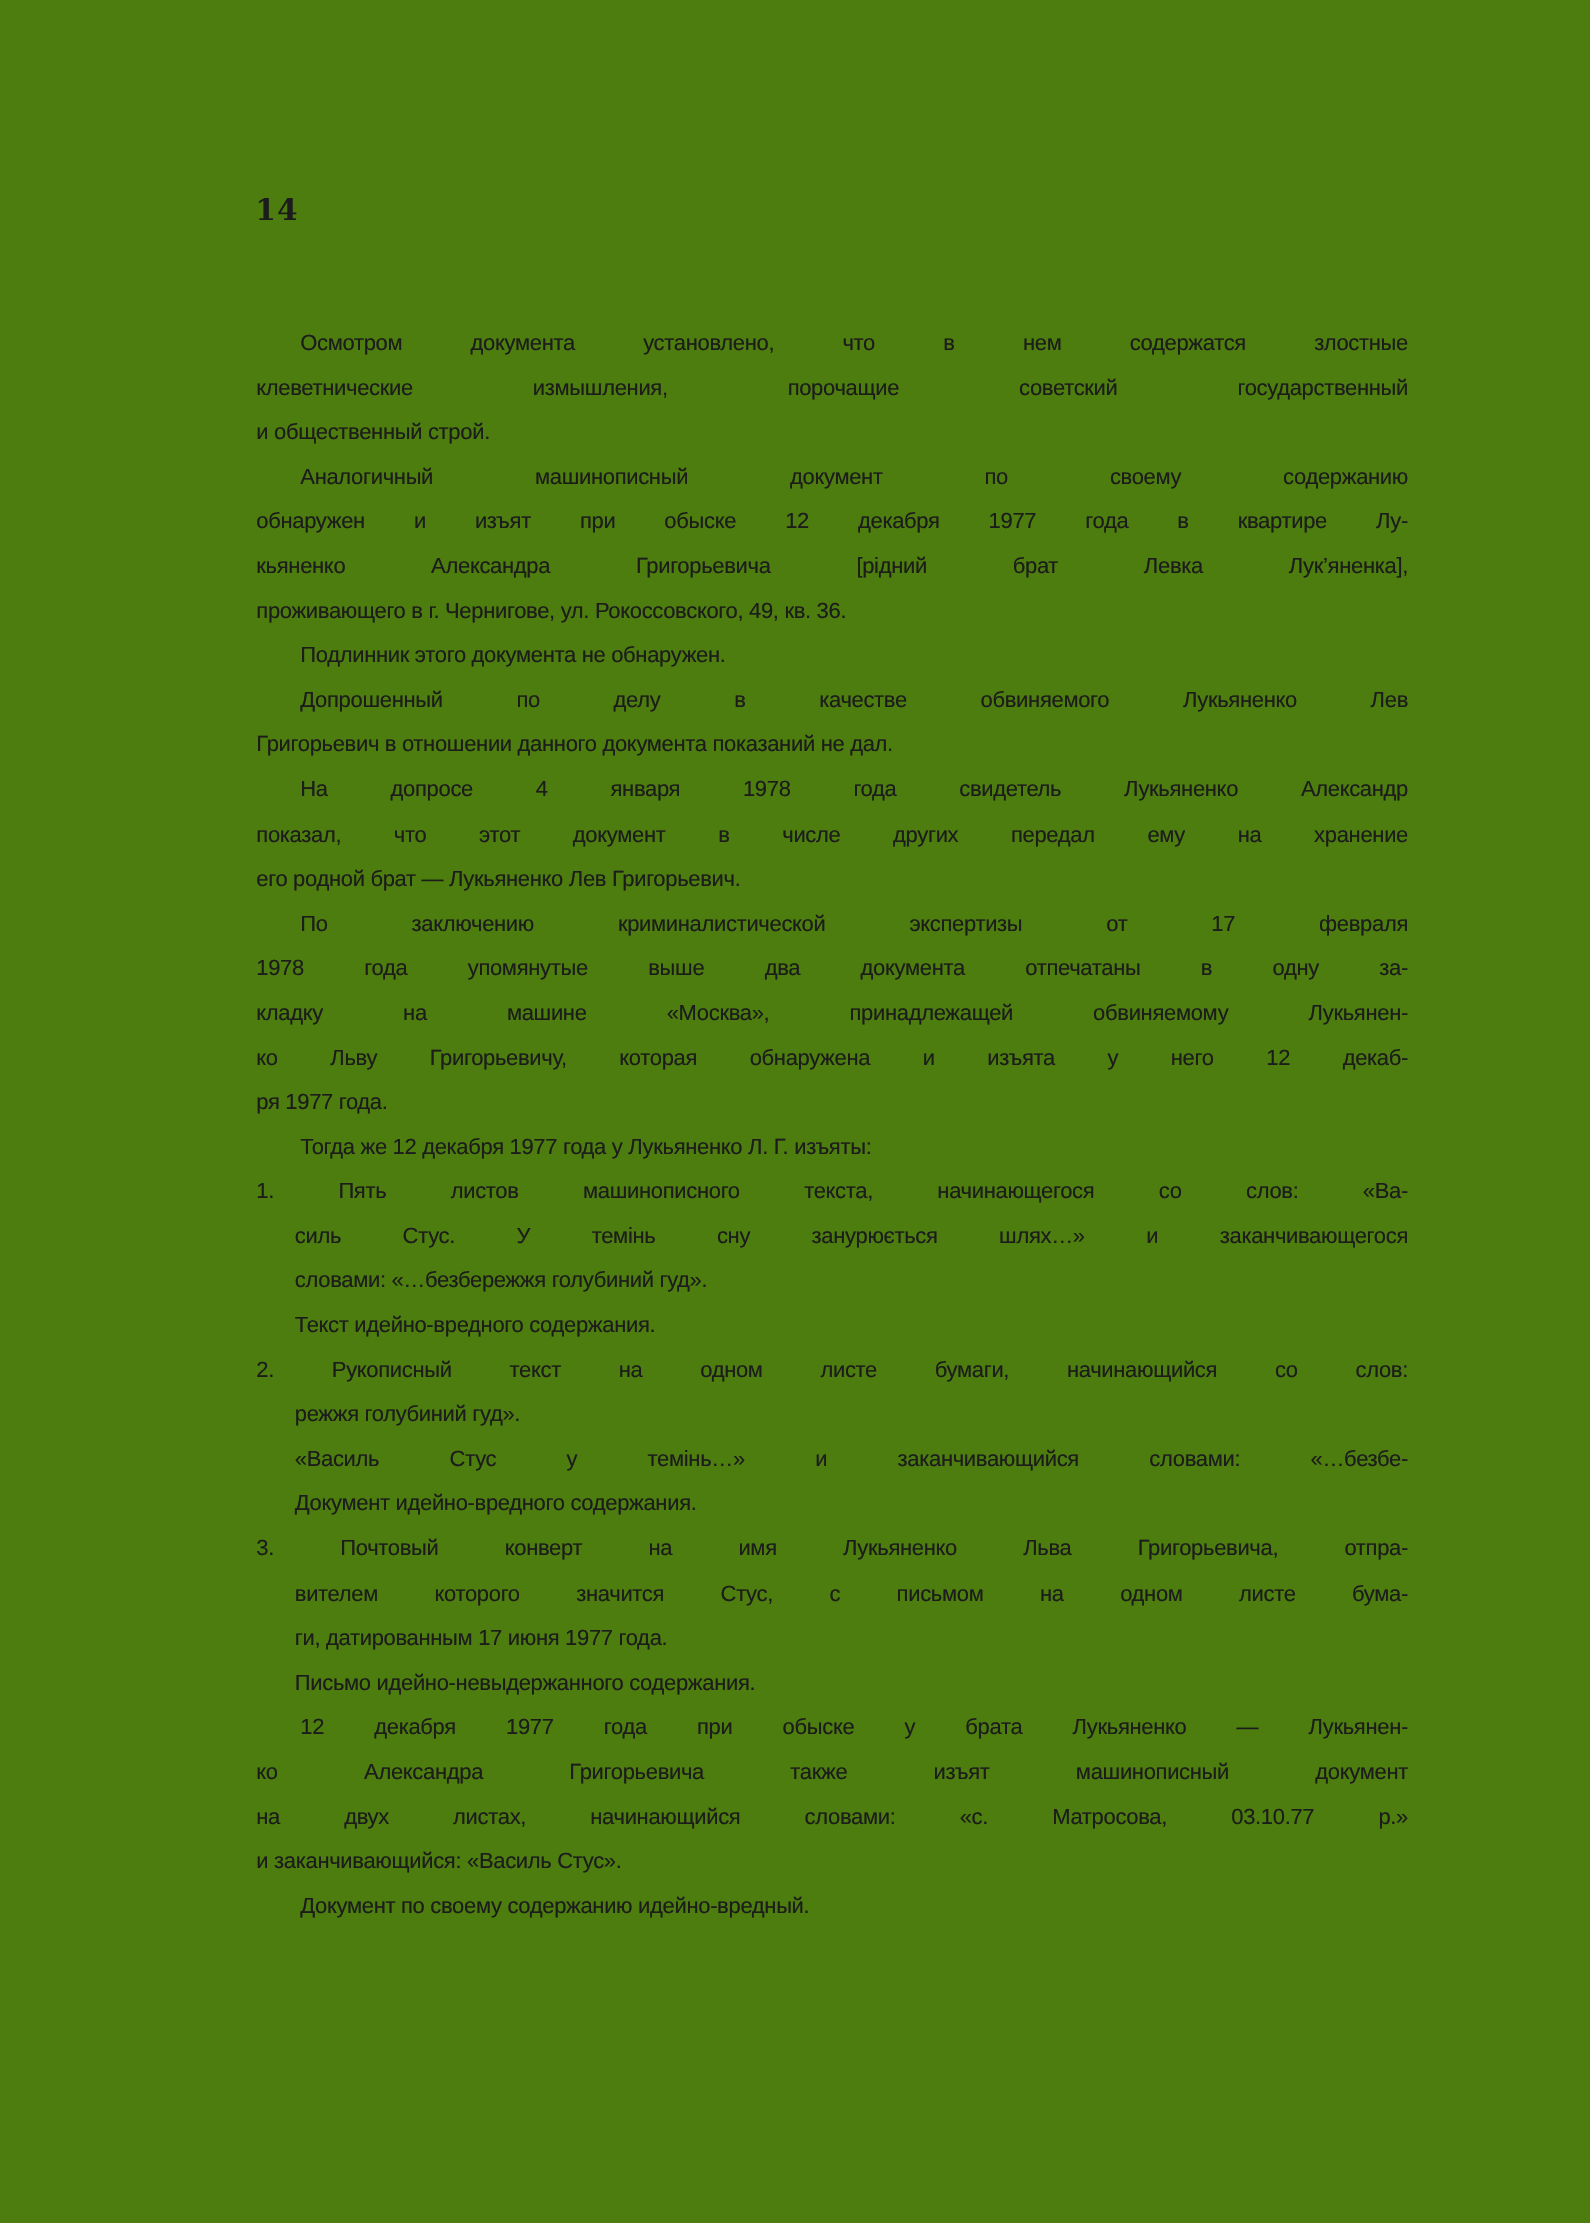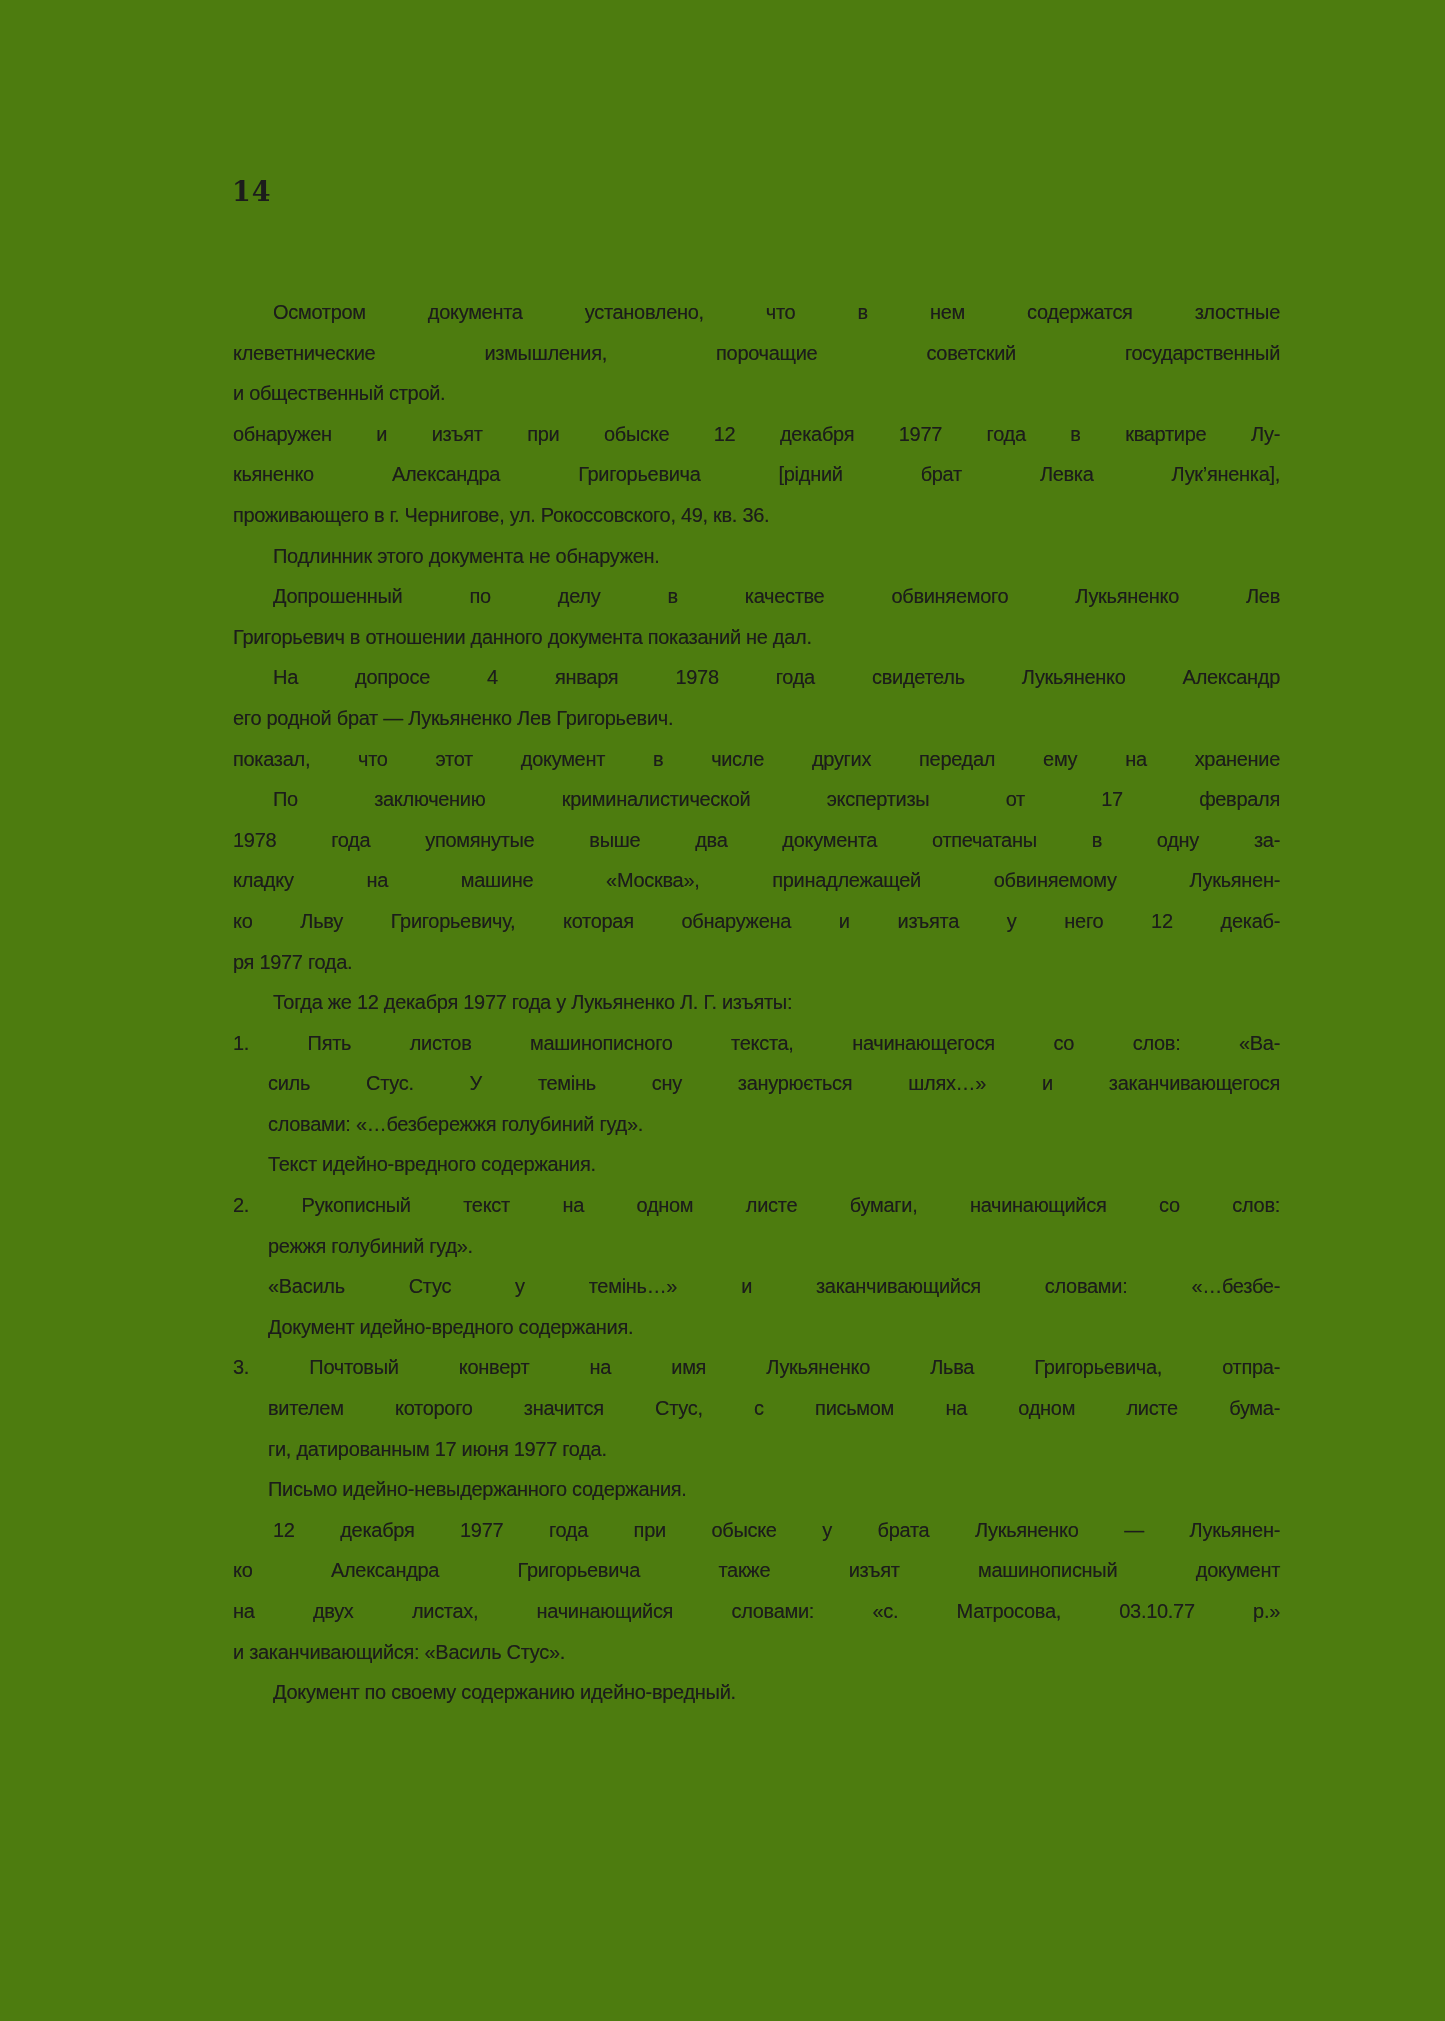--- a/index.html
+++ b/index.html
@@ -47,38 +47,39 @@
 
   <div class="textblock">
 
     <div>
       <div class="line first">Осмотром документа установлено, что в нем содержатся злостные</div>
       <div class="line">клеветнические измышления, порочащие советский государственный</div>
       <div class="line rag">и общественный строй.</div>
     </div>
 
     <div>
+      <div class="line first">Аналогичный машинописный документ по своему содержанию</div>
       <div class="line">обнаружен и изъят при обыске 12 декабря 1977 года в квартире Лу-</div>
       <div class="line">кьяненко Александра Григорьевича [рідний брат Левка Лук’яненка],</div>
       <div class="line rag">проживающего в г. Чернигове, ул. Рокоссовского, 49, кв. 36.</div>
     </div>
 
     <div>
       <div class="line first rag">Подлинник этого документа не обнаружен.</div>
     </div>
 
     <div>
       <div class="line first">Допрошенный по делу в качестве обвиняемого Лукьяненко Лев</div>
       <div class="line rag">Григорьевич в отношении данного документа показаний не дал.</div>
     </div>
 
     <div>
       <div class="line first">На допросе 4 января 1978 года свидетель Лукьяненко Александр</div>
+      <div class="line">показал, что этот документ в числе других передал ему на хранение</div>
       <div class="line rag">его родной брат — Лукьяненко Лев Григорьевич.</div>
-      <div class="line">показал, что этот документ в числе других передал ему на хранение</div>
     </div>
 
     <div>
       <div class="line first">По заключению криминалистической экспертизы от 17 февраля</div>
       <div class="line">1978 года упомянутые выше два документа отпечатаны в одну за-</div>
       <div class="line">кладку на машине «Москва», принадлежащей обвиняемому Лукьянен-</div>
       <div class="line">ко Льву Григорьевичу, которая обнаружена и изъята у него 12 декаб-</div>
       <div class="line rag">ря 1977 года.</div>
     </div>
 

